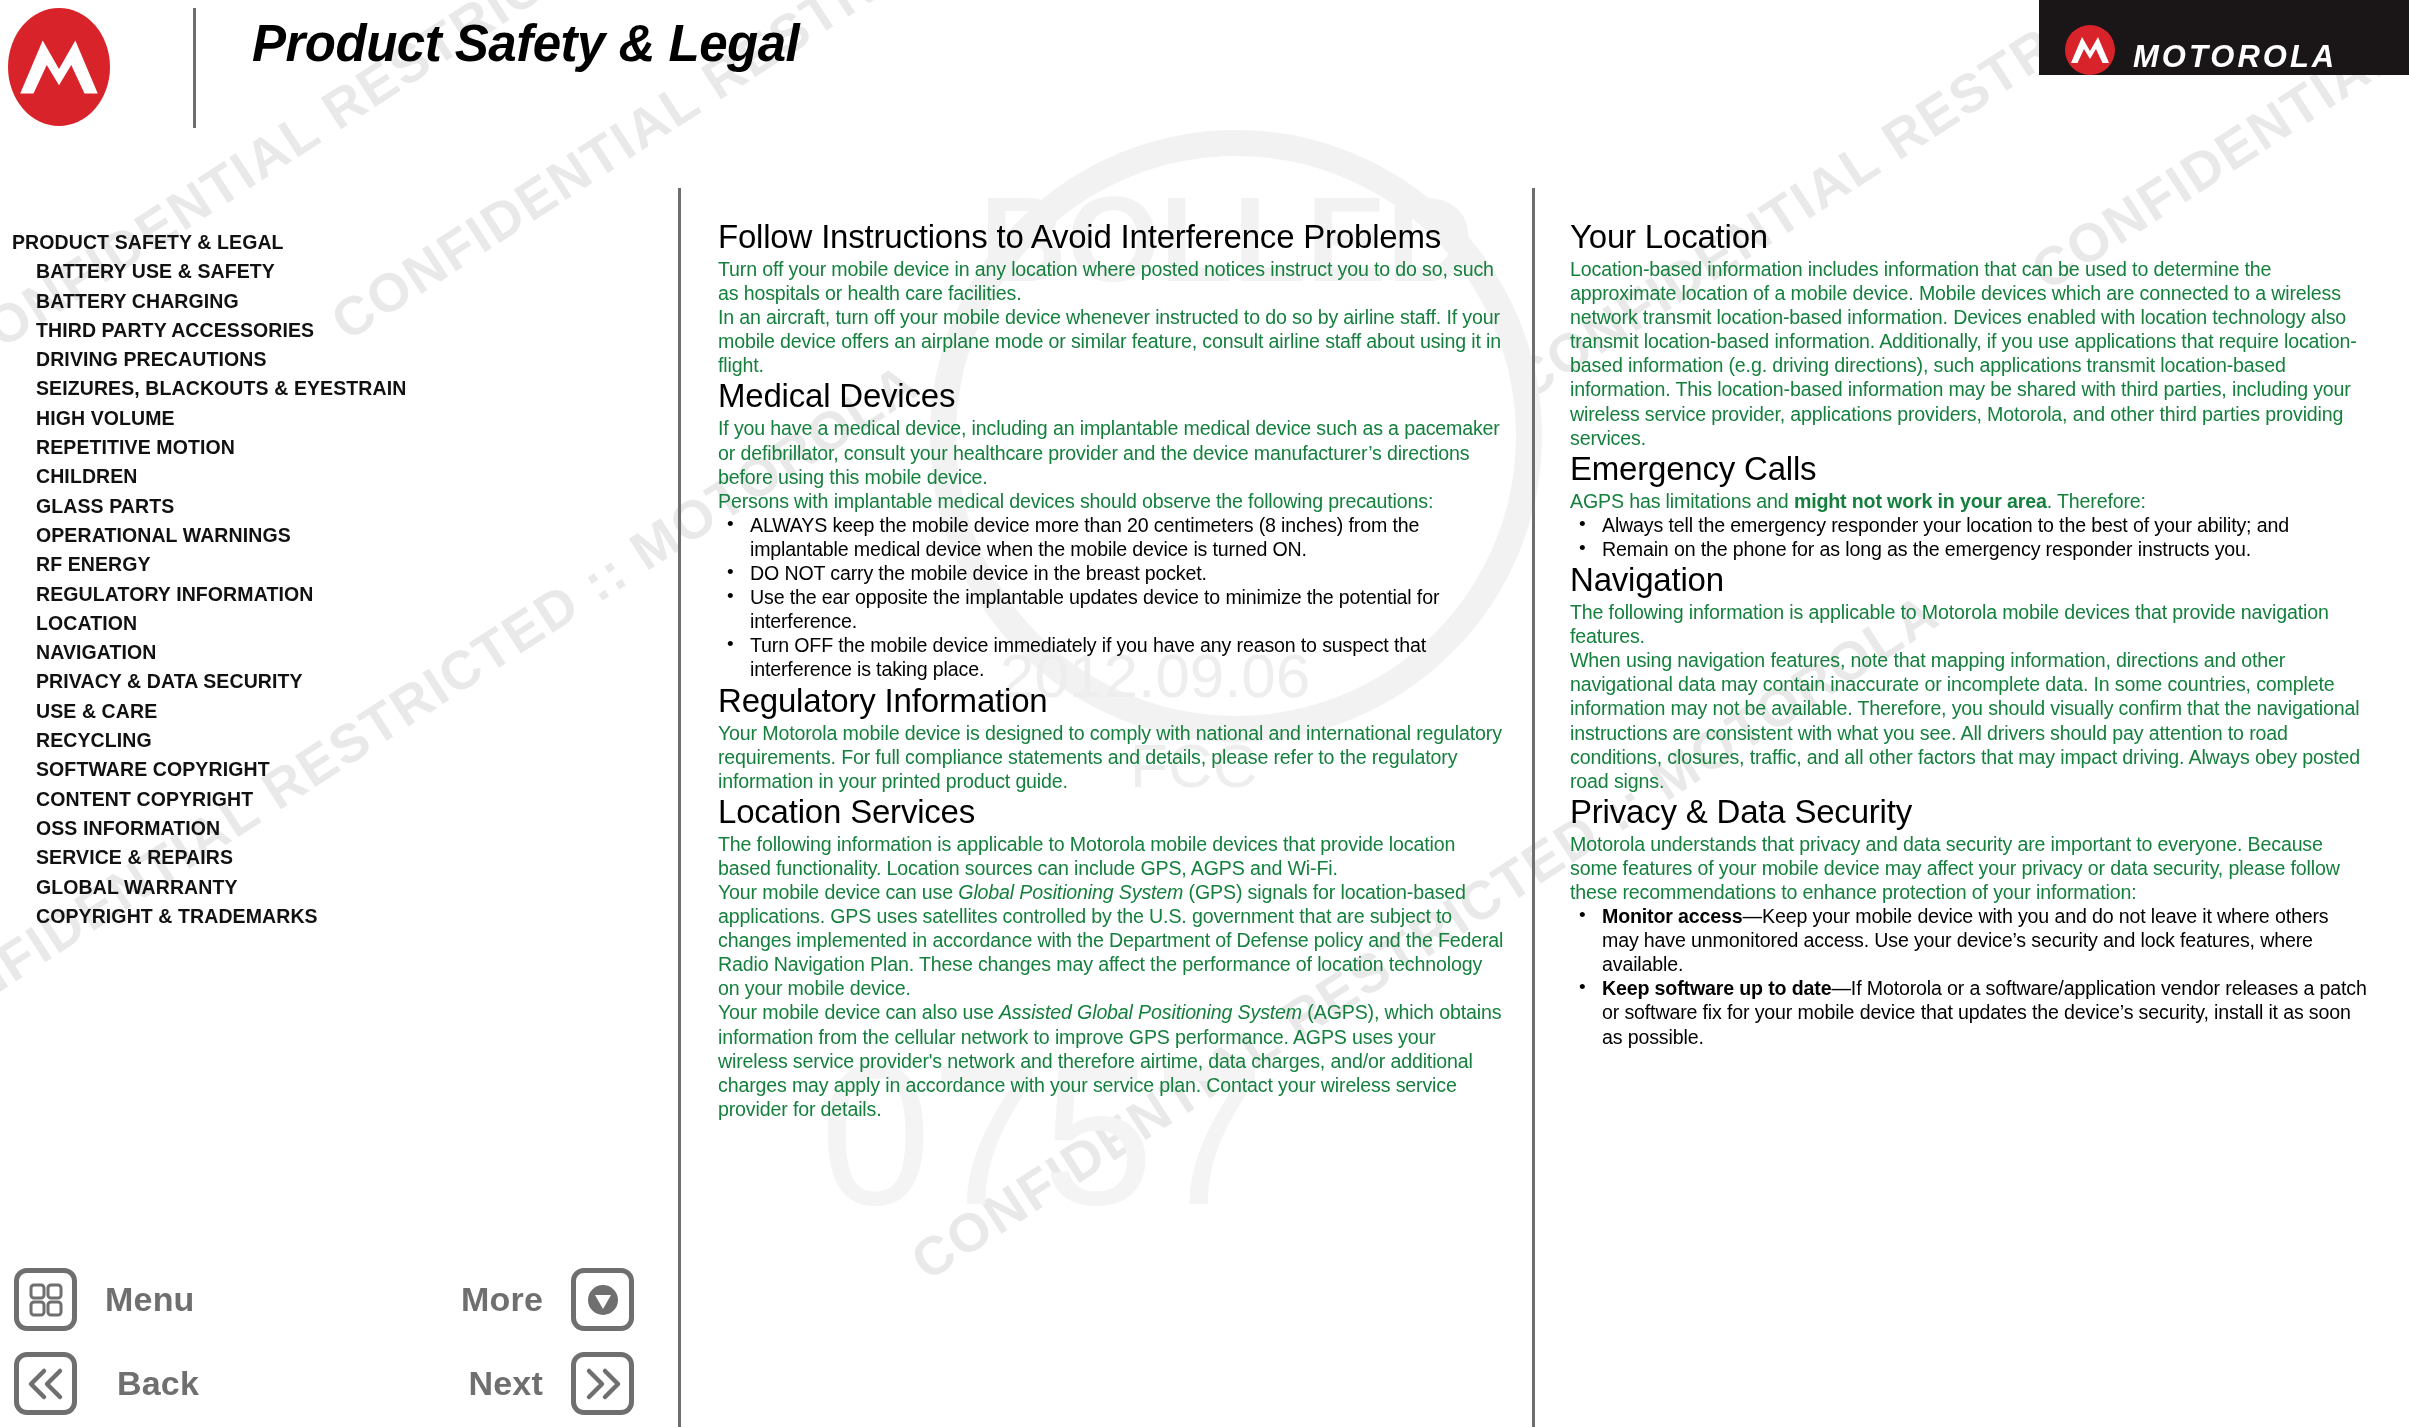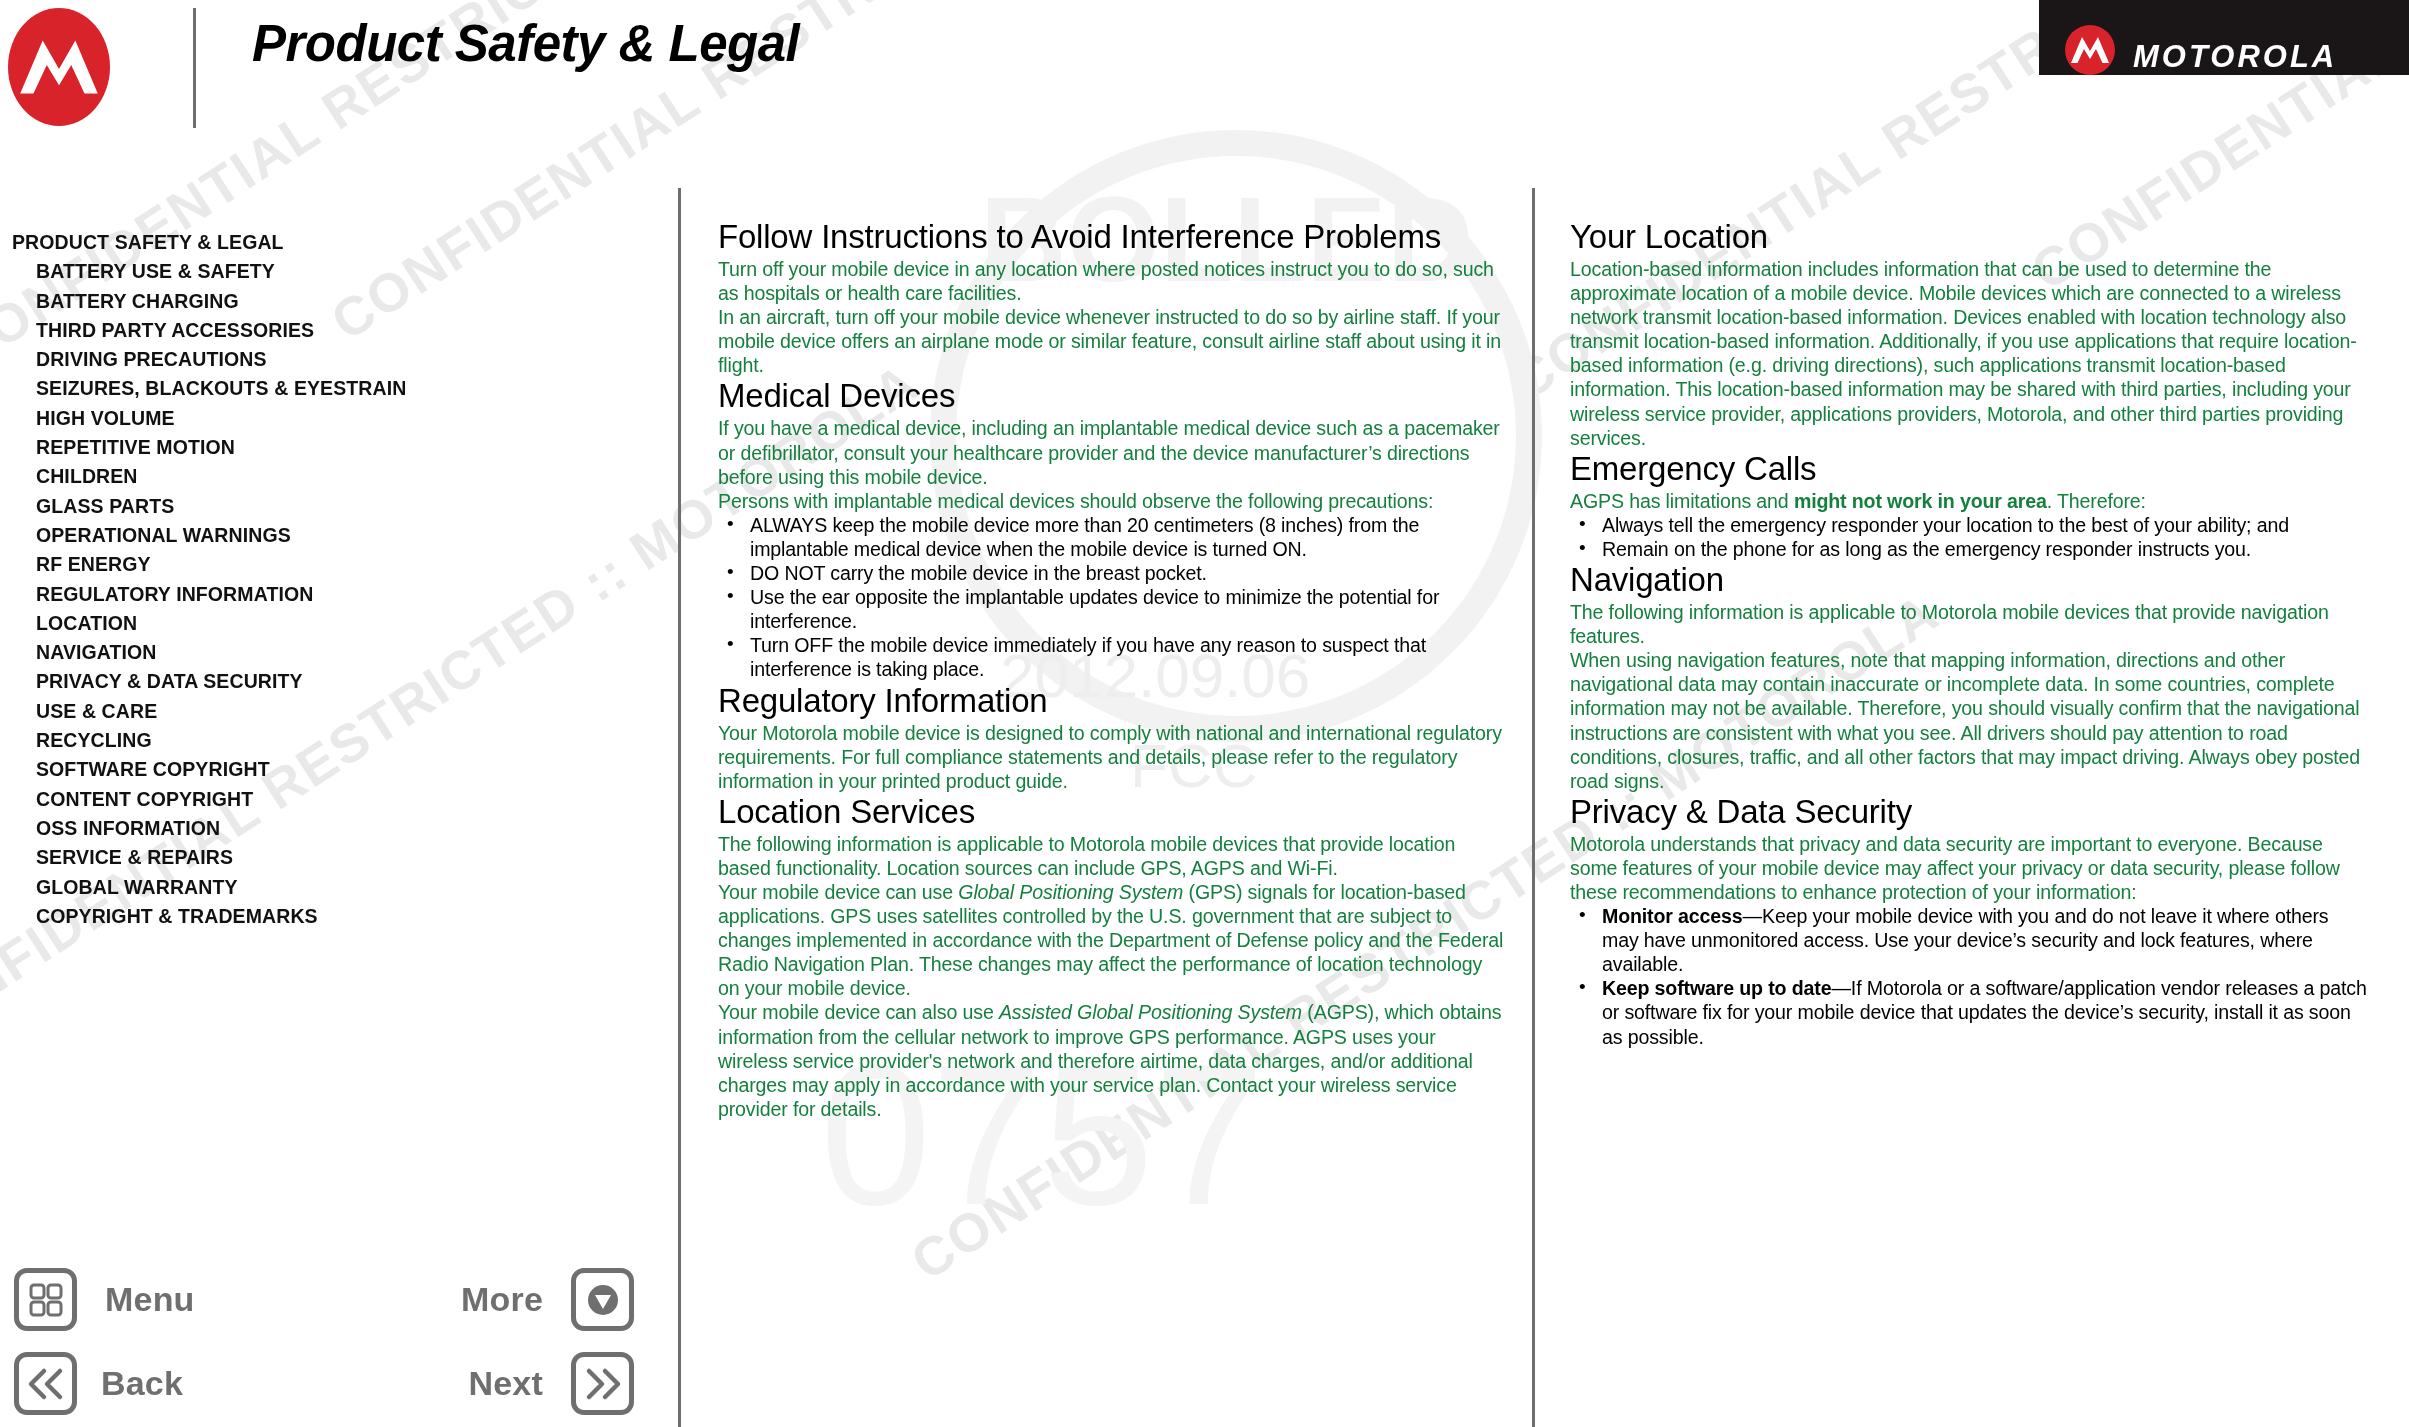--- a/index.html
+++ b/index.html
@@ -220,21 +220,21 @@
     box-sizing: border-box;
     display: flex;
     align-items: center;
     justify-content: center;
     flex: 0 0 auto;
   }
   .nav-icon svg { display: block; }
   #btn-menu { left: 14px; top: 10px; }
   #btn-menu .label { margin-left: 28px; }
   #btn-back { left: 14px; top: 94px; }
-  #btn-back .label { margin-left: 24px; }
+  #btn-back .label { margin-left: 40px; }
   #btn-more { right: 26px; top: 10px; left: auto; }
   #btn-more .label { margin-right: 28px; }
   #btn-next { right: 26px; top: 94px; left: auto; }
   #btn-next .label { margin-right: 28px; }
 </style>
 </head>
 <body>
 
 <div id="watermark-layer">
   <div class="wm-line" style="left:-60px; top:330px; font-size:54px; transform: rotate(-33deg);">CONFIDENTIAL RESTRICTED :: MOTOROLA</div>

